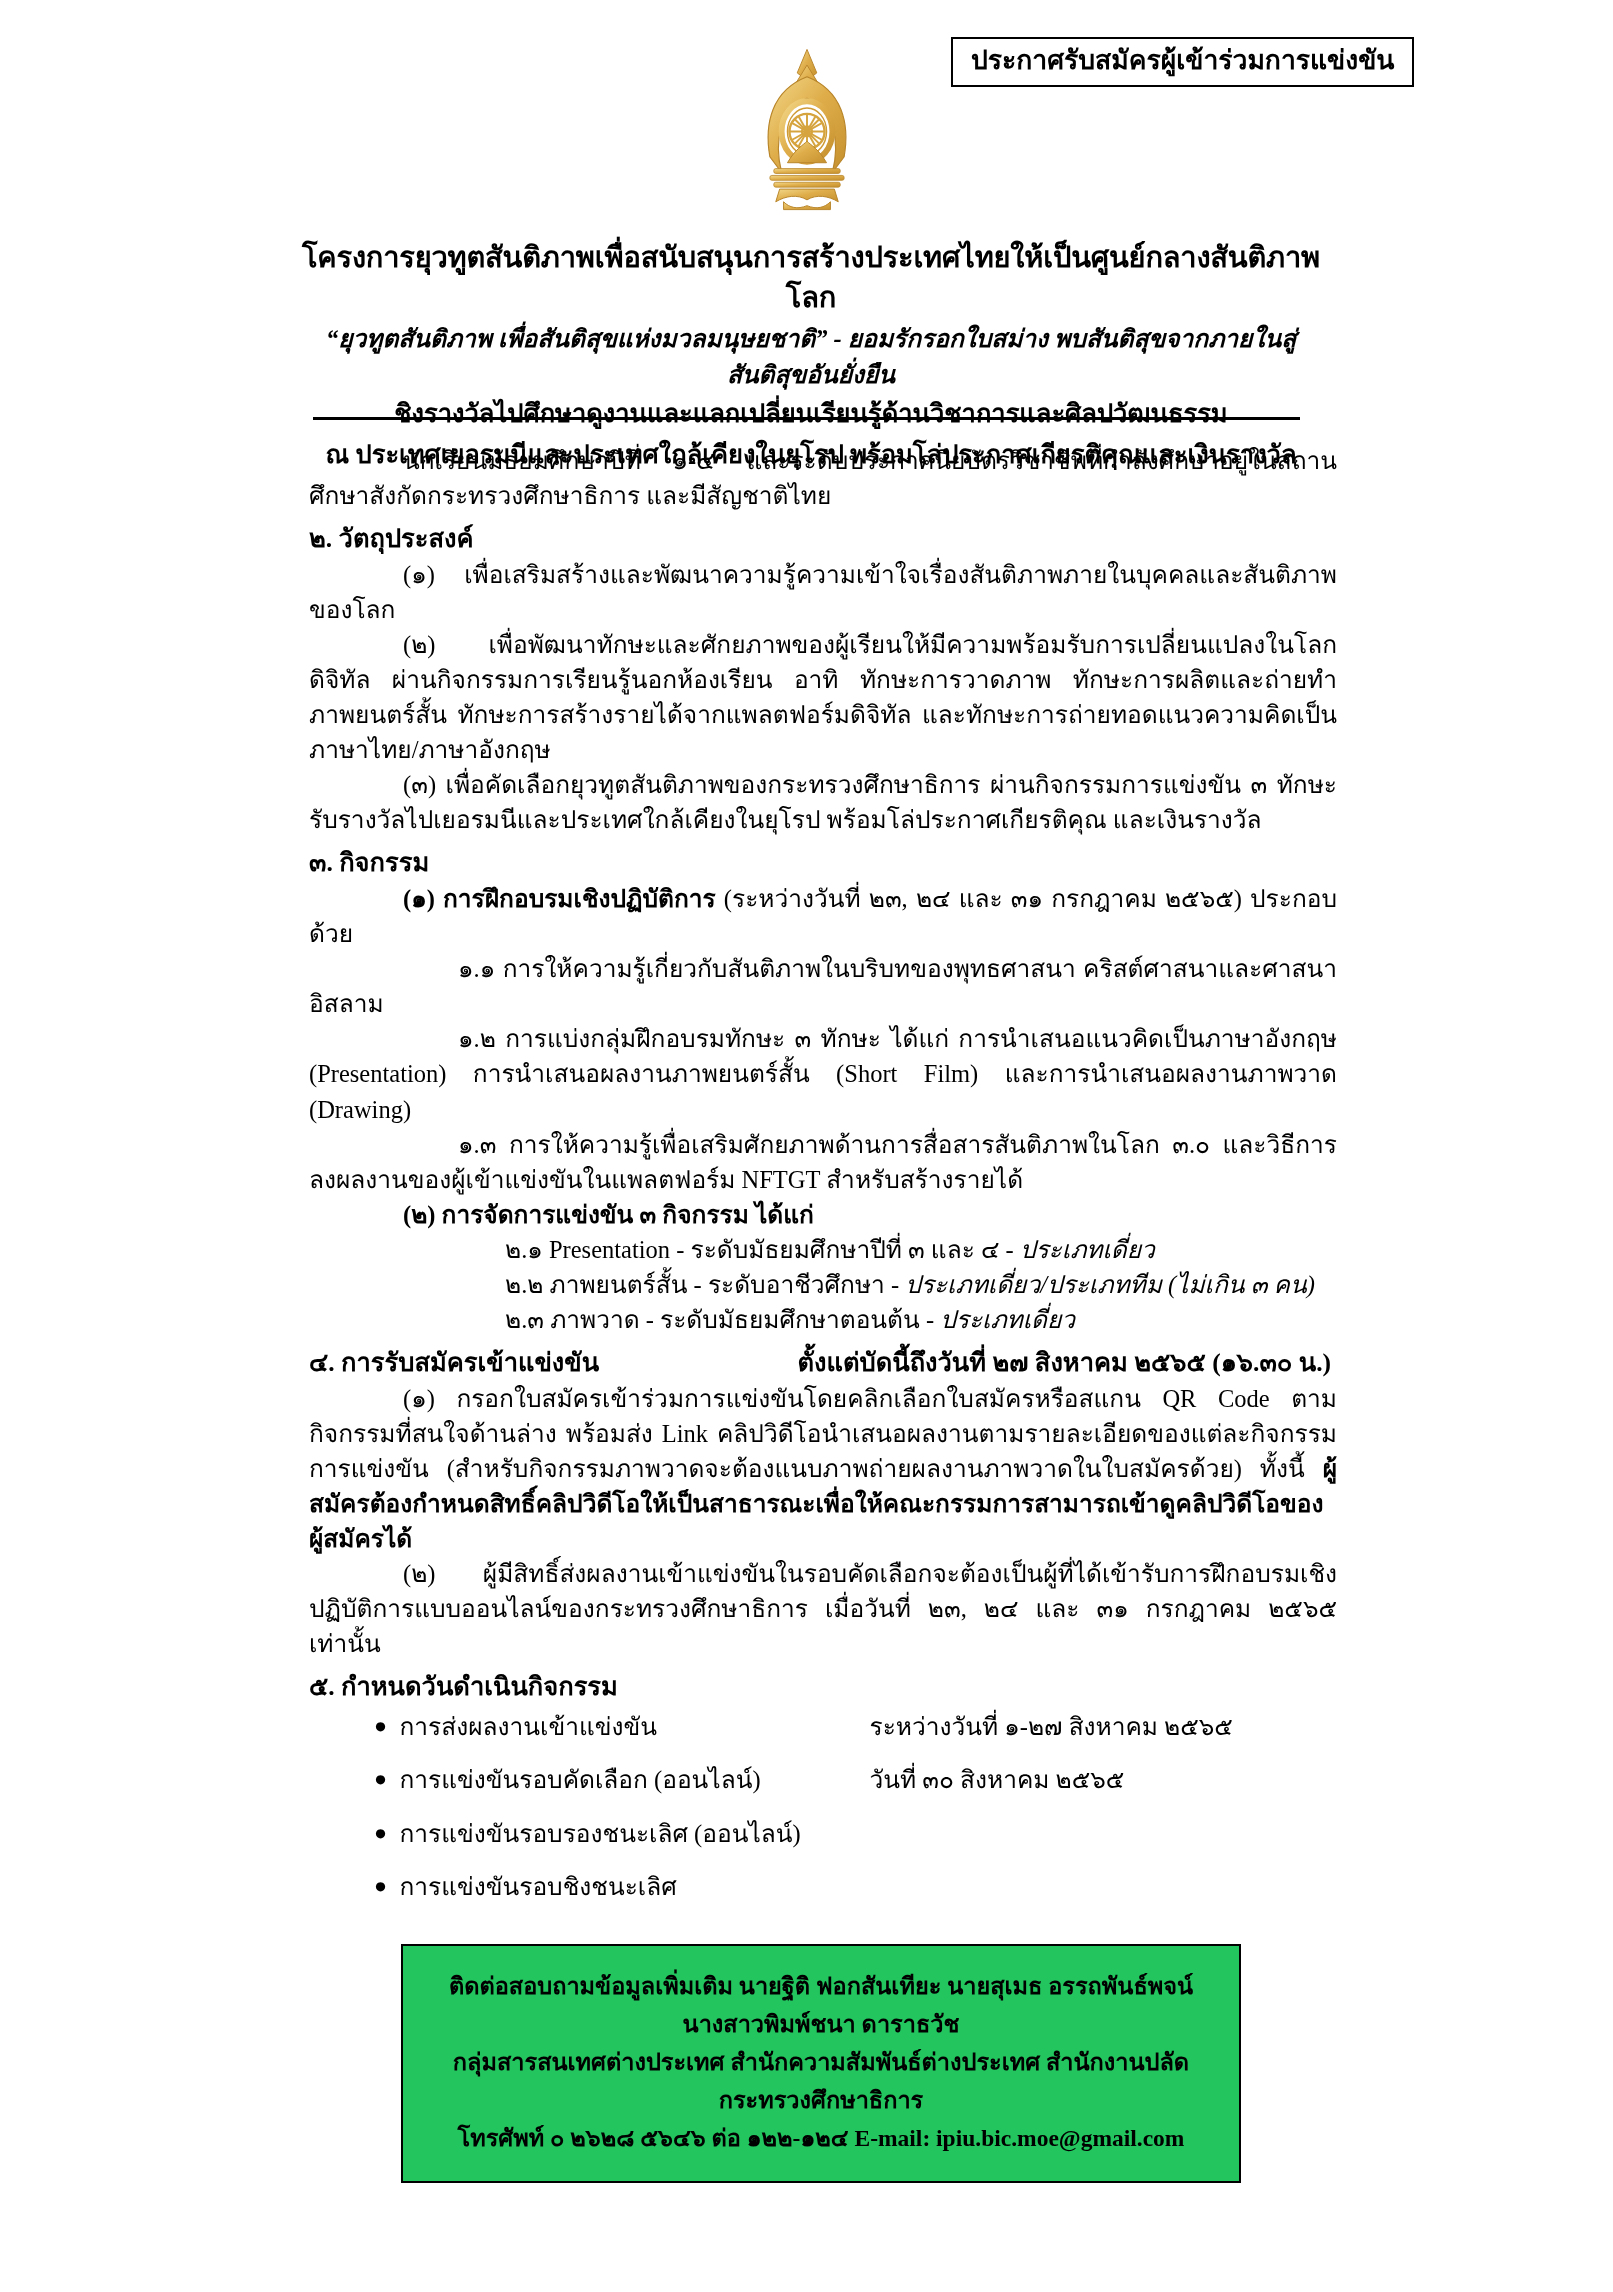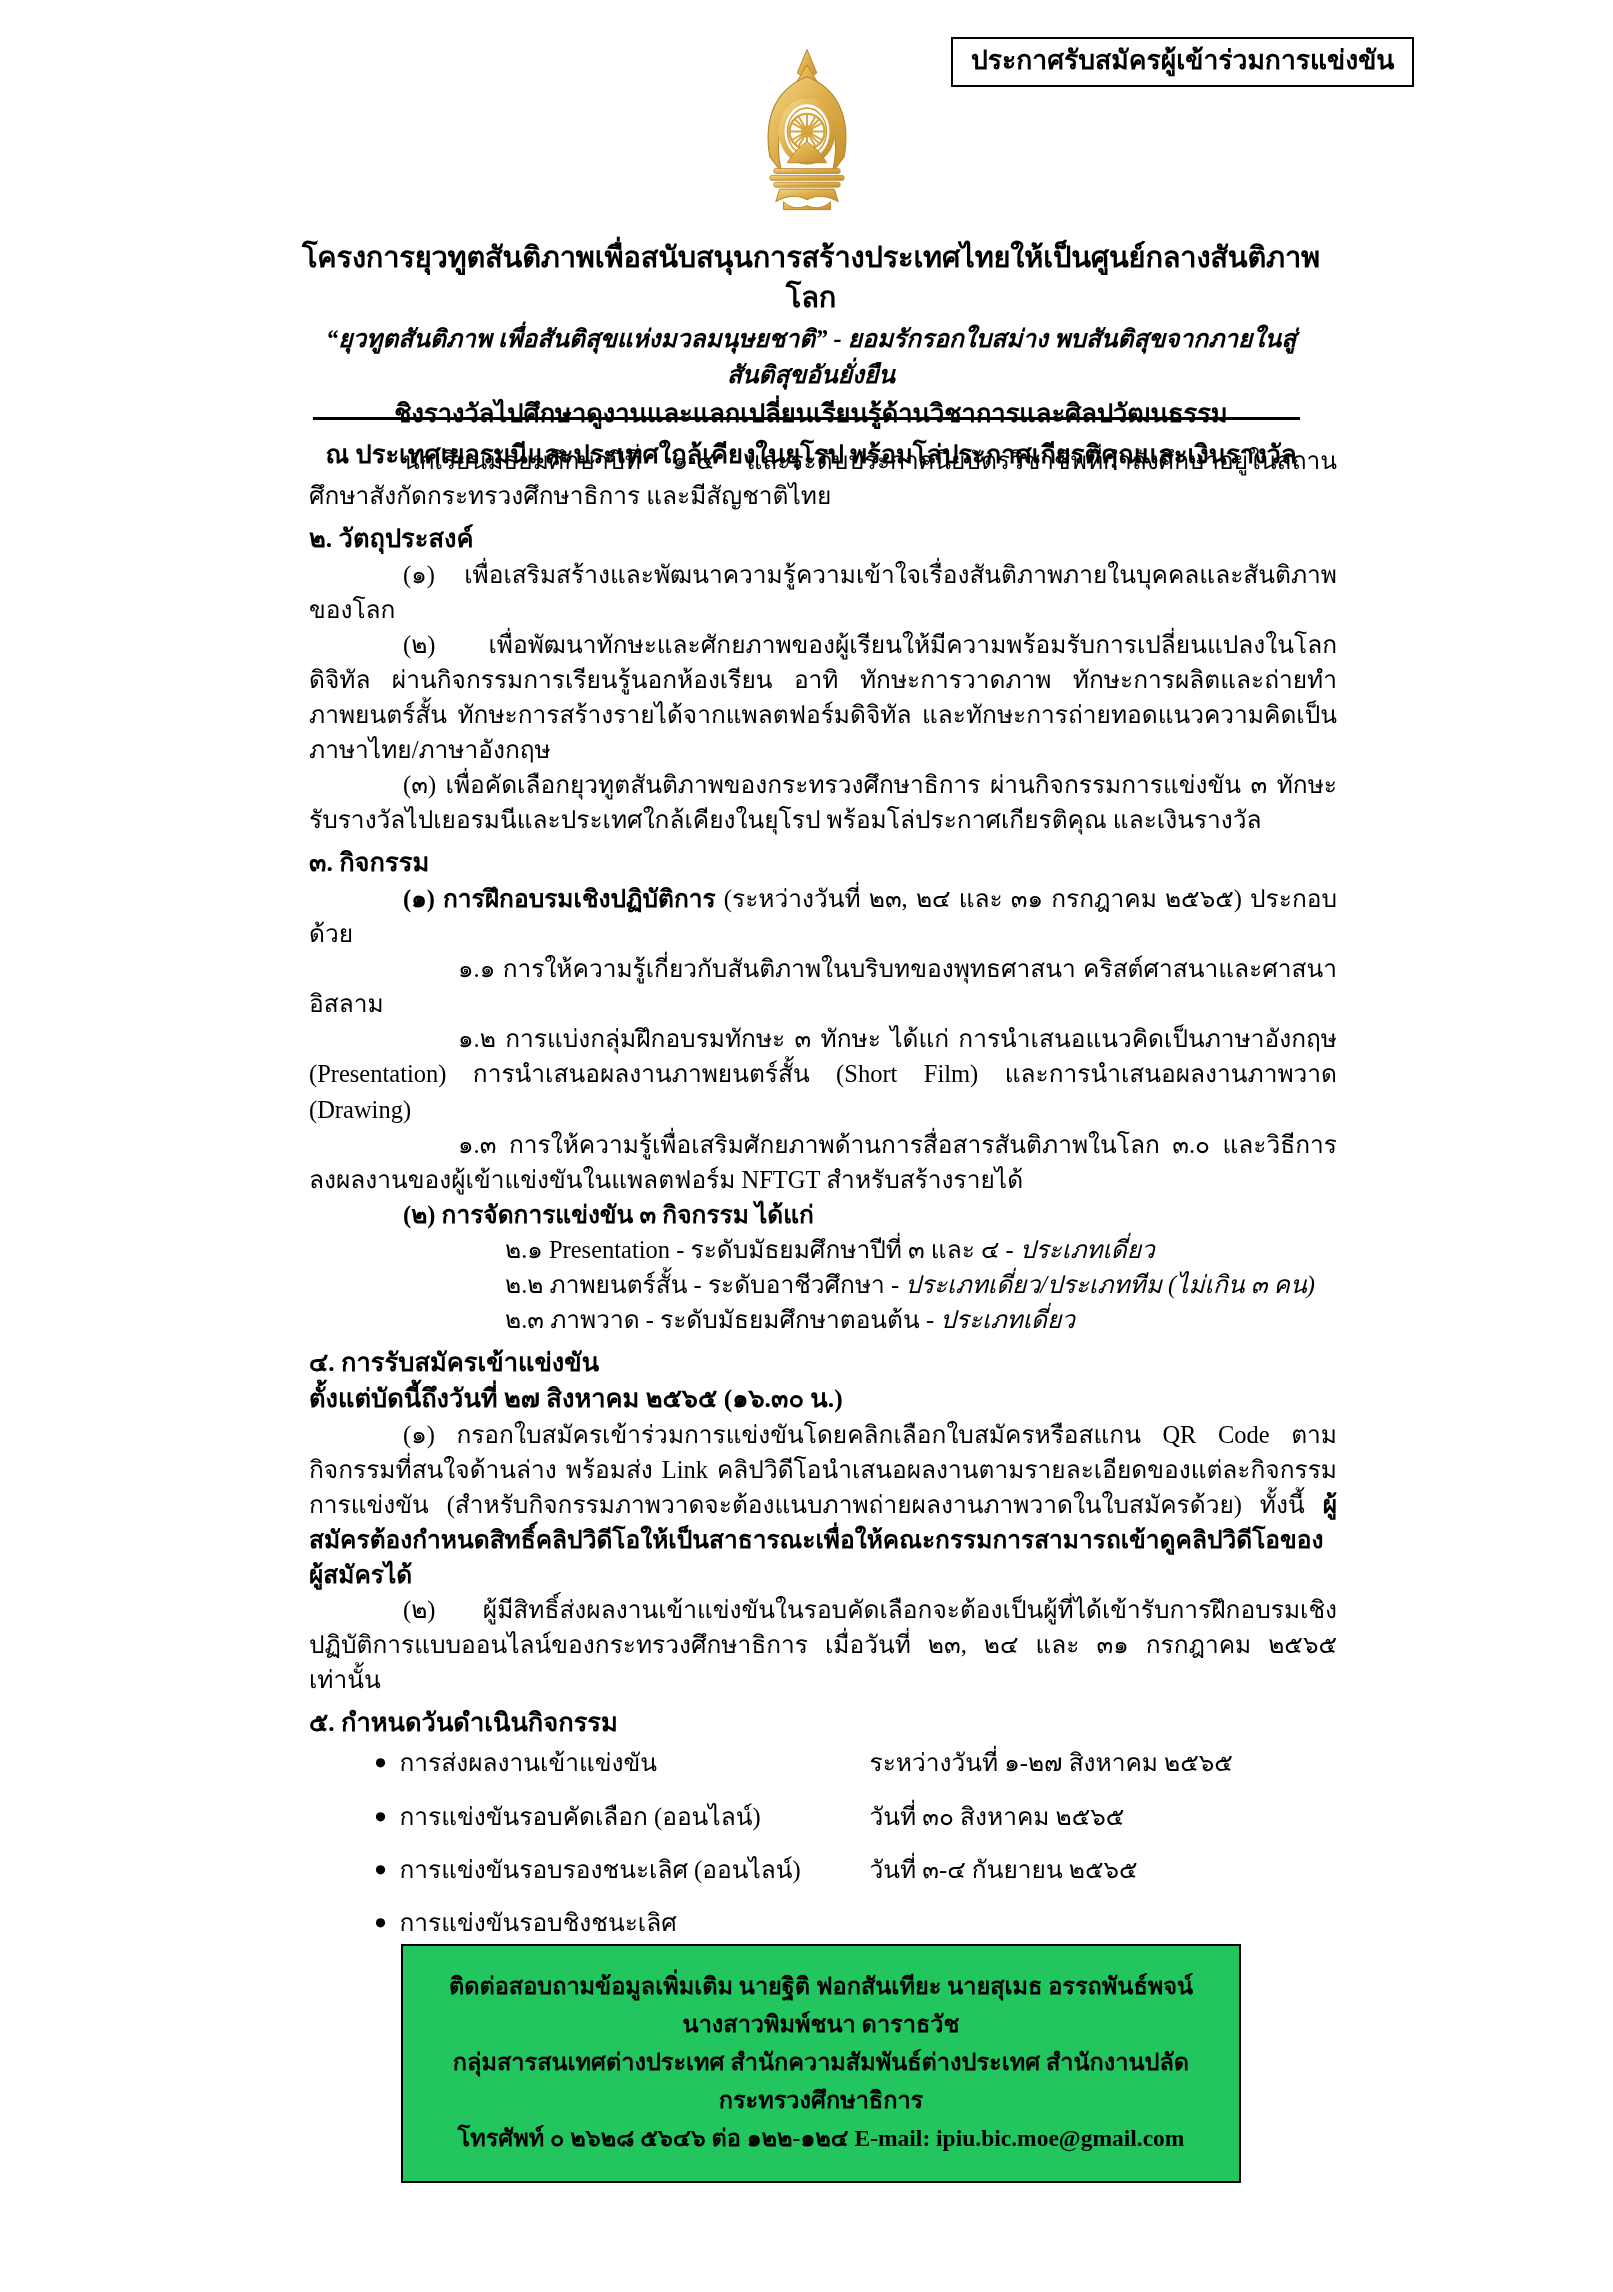--- a/index.html
+++ b/index.html
@@ -92,21 +92,20 @@
   .sec-head {
     font-size: 25.5px;
     font-weight: bold;
     line-height: 1.42;
     margin-top: 7.8px;
   }
   .sec-head.with-date {
     display: flex;
     justify-content: space-between;
     align-items: baseline;
-    flex-direction: column;
   }
   .sec-head .date-right {
     font-weight: bold;
     white-space: nowrap;
     padding-right: 5.9px;
   }
   p.para {
     font-size: 24.5px;
     line-height: 1.43;
     margin: 0;
@@ -254,21 +253,20 @@
         <span class="sched-date">ระหว่างวันที่ ๑-๒๗ สิงหาคม ๒๕๖๕</span>
       </li>
       <li>
         <span class="bullet">●</span>
         <span class="sched-label">การแข่งขันรอบคัดเลือก (ออนไลน์)</span>
         <span class="sched-date">วันที่ ๓๐ สิงหาคม ๒๕๖๕</span>
       </li>
       <li>
         <span class="bullet">●</span>
         <span class="sched-label">การแข่งขันรอบรองชนะเลิศ (ออนไลน์)</span>
-        <span class="sched-date">วันที่ ๓-๔ กันยายน ๒๕๖๕</span>
       </li>
       <li>
         <span class="bullet">●</span>
         <span class="sched-label">การแข่งขันรอบชิงชนะเลิศ</span>
       </li>
     </ul>
   </div>
 
   <div class="footer-box">
     <div class="fline">ติดต่อสอบถามข้อมูลเพิ่มเติม นายฐิติ ฟอกสันเทียะ นายสุเมธ อรรถพันธ์พจน์ นางสาวพิมพ์ชนา ดาราธวัช</div>

